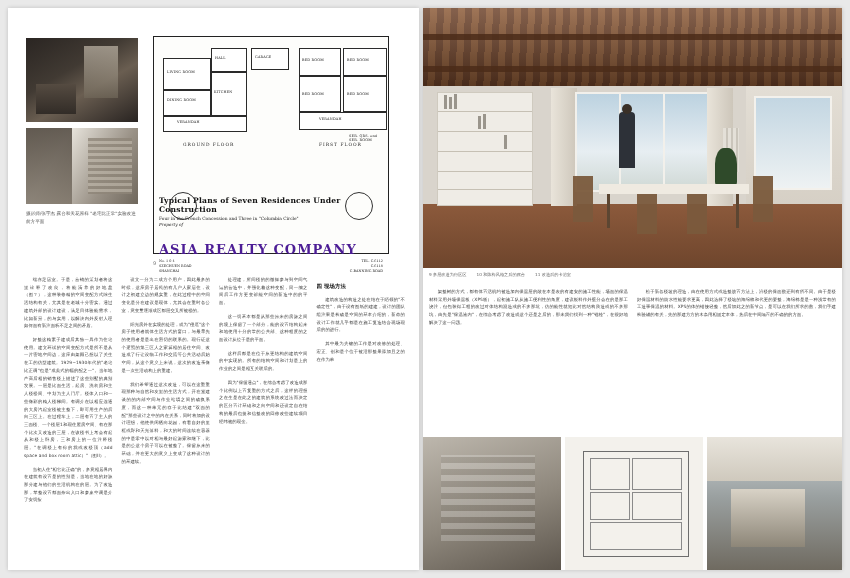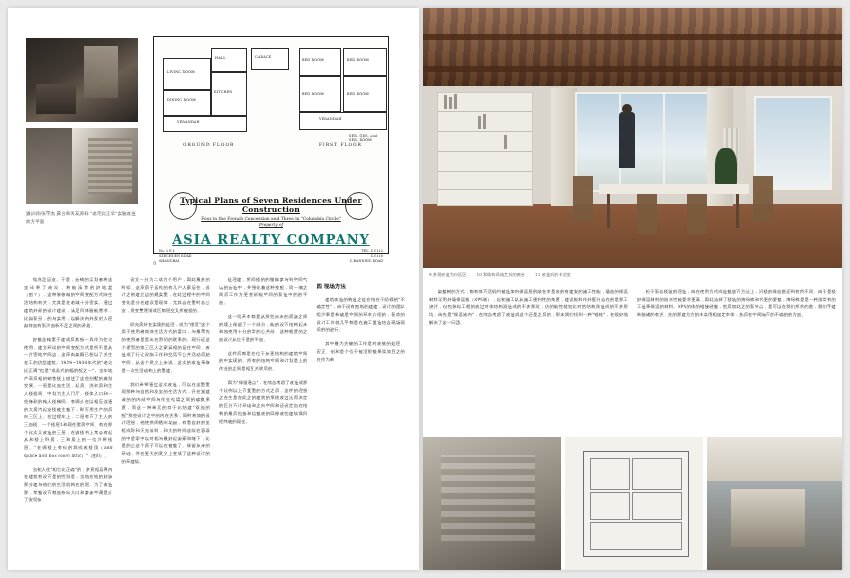--- a/index.html
+++ b/index.html
@@ -23,25 +23,25 @@
       background:linear-gradient(180deg,#4e463d,#7d7468);opacity:.85;}
   .ph2:before{content:"";position:absolute;right:6px;top:10px;width:44px;height:56px;
       background:repeating-linear-gradient(180deg,#8e8578 0 3px,#b5ada0 3px 6px);opacity:.8;}
   .cap{font-size:4.6px;line-height:1.7;color:#555;margin-top:6px;}
 
   .plan{position:absolute;left:145px;top:28px;width:236px;height:218px;
         border:1px solid #222;background:#fdfdfb;box-sizing:border-box;padding:5px;}
   .plan-grid{position:relative;width:100%;height:150px;}
   .unit{position:absolute;border:1px solid #2a2a2a;background:#fff;}
   .unit-lbl{position:absolute;font-size:3.4px;color:#1a1a1a;font-family:"DejaVu Serif",serif;letter-spacing:.2px;}
-  .plan-title{text-align:center;font-family:"DejaVu Serif",serif;text-decoration:underline;}
+  .plan-title{text-align:left;font-family:"DejaVu Serif",serif;}
   .pt1{font-size:7.6px;font-weight:bold;color:#111;margin-top:4px;letter-spacing:.2px;}
   .pt2{font-size:4.4px;color:#222;margin-top:2px;}
   .pt3{font-size:4.2px;color:#222;margin-top:1px;font-style:italic;}
-  .logo{font-size:13px;font-weight:bold;color:#0f766e;letter-spacing:1px;margin-top:5px;font-family:"DejaVu Serif",serif;}
+  .logo{font-size:13px;font-weight:bold;color:#4c1d95;letter-spacing:1px;margin-top:15px;font-family:"DejaVu Serif",serif;}
   .plan-foot{display:flex;justify-content:space-between;align-items:flex-end;margin-top:2px;}
   .pf{font-size:3.4px;color:#222;line-height:1.5;font-family:"DejaVu Serif",serif;}
   .seal{position:absolute;left:10px;top:150px;width:26px;height:26px;border:1px solid #333;border-radius:50%;}
   .seal2{position:absolute;right:10px;top:150px;width:26px;height:26px;border:1px solid #333;border-radius:50%;}
 
   .pgnum{position:absolute;left:145px;top:252px;font-size:5px;color:#777;}
 
   .cols{position:absolute;left:16px;top:268px;right:14px;bottom:14px;
         display:flex;gap:9px;}
   .col{flex:1;font-size:4.35px;line-height:1.78;color:#3a3a3a;text-align:justify;

